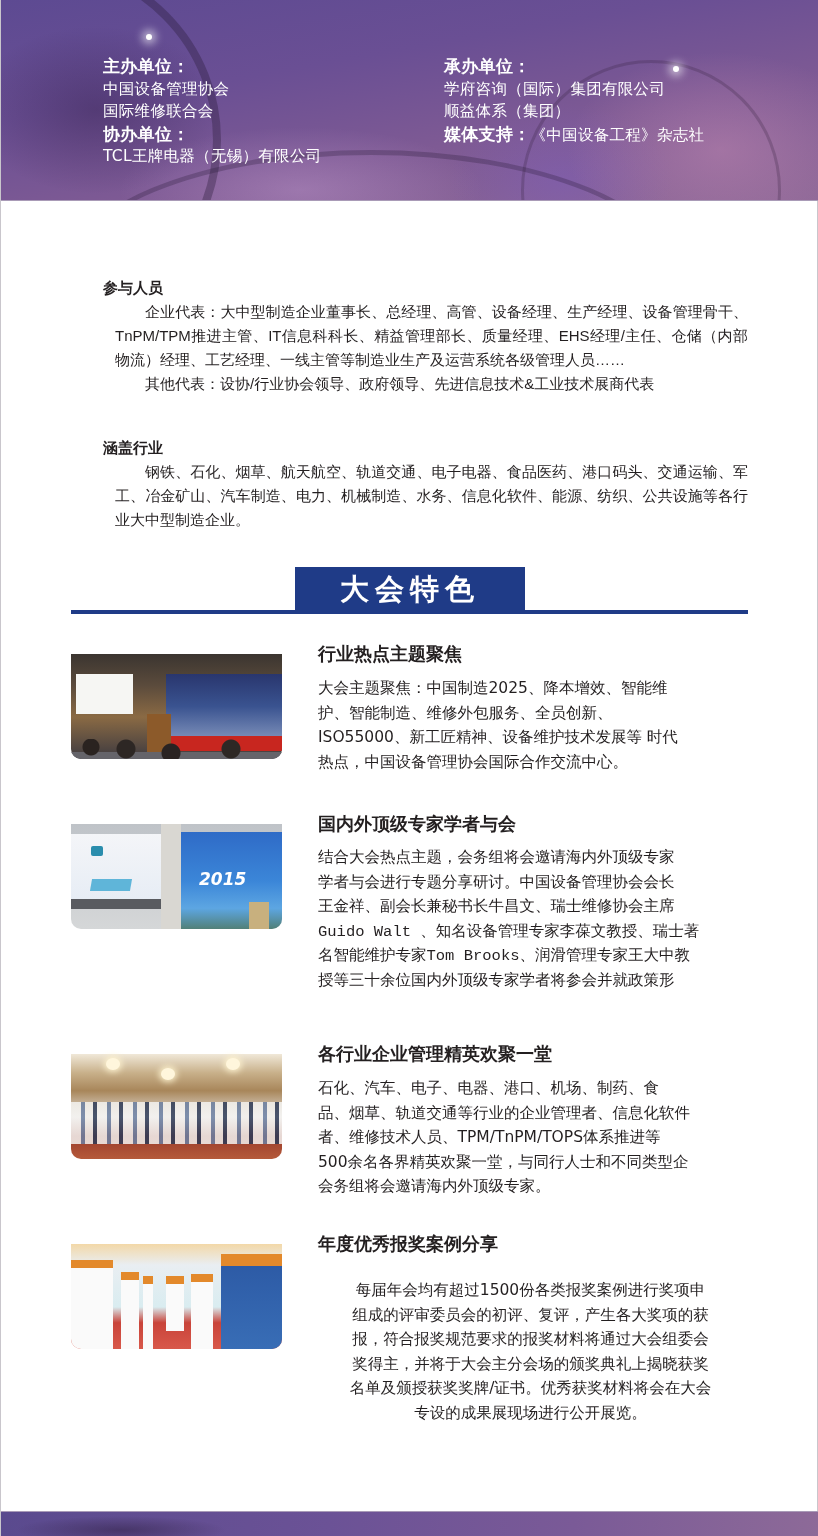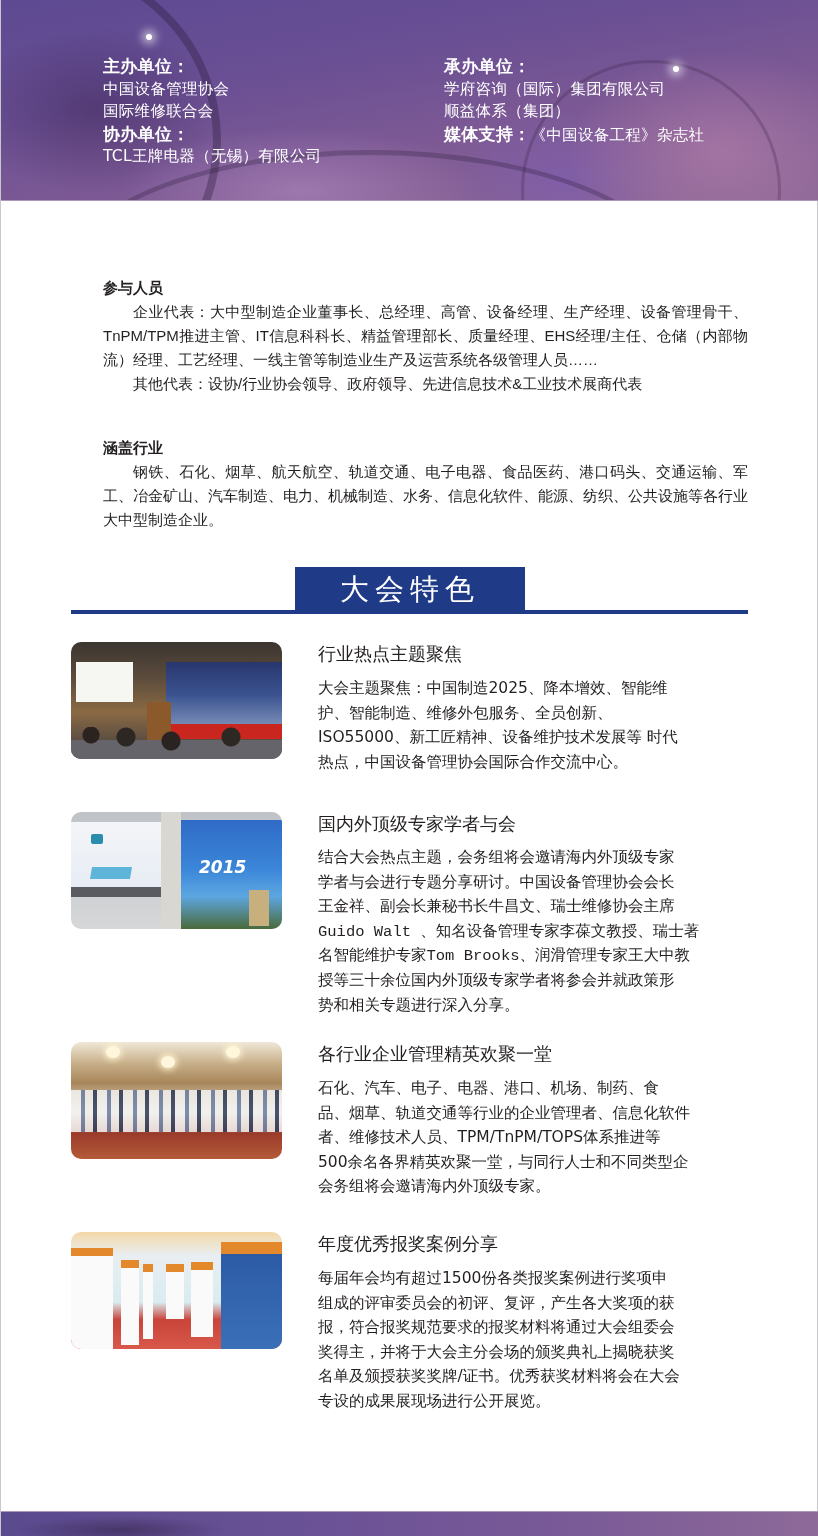--- a/index.html
+++ b/index.html
@@ -30,38 +30,38 @@
 
     .org-col { position: absolute; top: 55px; color: #ffffff; font-size: 15.5px; line-height: 22.5px; letter-spacing: 0.3px; }
     .org-col.left { left: 102px; }
     .org-col.right { left: 443px; }
     .org-col .lbl { font-weight: bold; font-size: 17px; }
     .org-col .line { white-space: nowrap; }
 
     
     .text-block { position: absolute; left: 102px; width: 645px; font-family: "Liberation Sans", "DejaVu Sans", sans-serif; font-size: 15px; line-height: 24px; color: #231f20; }
     .text-block .heading { font-weight: bold; font-size: 15px; }
-    .text-block p { text-align: justify; }
+    .text-block p { text-align: justify; margin-left: 12px; }
     .indent { text-indent: 2em; }
 
     
     .section-rule { position: absolute; left: 70px; top: 610px; width: 677px; height: 4px; background: #1f3b87; }
-    .section-tab { position: absolute; left: 294px; top: 567px; width: 230px; height: 46px; background: #1f3b87; color: #fff; display: flex; align-items: center; justify-content: center; font-size: 29px; font-weight: normal; letter-spacing: 6px; }
+    .section-tab { position: absolute; left: 294px; top: 567px; width: 230px; height: 46px; background: #1f3b87; color: #fff; display: flex; align-items: center; justify-content: center; font-size: 29px; font-weight: bold; letter-spacing: 6px; }
 
     
     .feature { position: absolute; left: 70px; width: 680px; }
     .photo {
       position: absolute; left: 0; top: 0; width: 211px; height: 117px; border-radius: 10px; overflow: hidden;
     }
-    .feat-title { position: absolute; left: 247px; top: 0; font-size: 18px; font-weight: normal; color: #231f20; white-space: nowrap; }
+    .feat-title { position: absolute; left: 247px; top: 0; font-size: 18px; font-weight: bold; color: #231f20; white-space: nowrap; }
     .feat-body { position: absolute; left: 247px; width: 425px; font-size: 15.5px; line-height: 24.6px; color: #231f20; }
     .feat-body .ln { display: block; white-space: nowrap; }
 
     
-    .scene { position: absolute; inset: 0; }
+    .scene { position: absolute; inset: 0; margin-top: 12px; }
     .p1 { background: linear-gradient(180deg, #3b3530 0%, #5b4b3c 30%, #8a6a44 60%, #3d3a40 100%); }
     .p1 .screen { position: absolute; left: 5px; top: 20px; width: 57px; height: 40px; background: #f6f6f3; }
     .p1 .backdrop { position: absolute; left: 95px; top: 20px; width: 116px; height: 65px; background: linear-gradient(180deg, #29366e 0%, #3a5390 50%, #7c8fb9 100%); }
     .p1 .red { position: absolute; left: 95px; top: 82px; width: 116px; height: 15px; background: #c8261f; }
     .p1 .podium { position: absolute; left: 76px; top: 60px; width: 24px; height: 40px; background: #8c5a2a; }
     .p1 .heads { position: absolute; left: 0; top: 85px; width: 211px; height: 32px; background: radial-gradient(circle at 20px 8px, #2a2320 8px, transparent 9px), radial-gradient(circle at 55px 10px, #2d2724 9px, transparent 10px), radial-gradient(circle at 100px 14px, #2a2322 9px, transparent 10px), radial-gradient(circle at 160px 10px, #2e2825 9px, transparent 10px), linear-gradient(180deg, transparent 40%, #65646a 40%); }
 
     .p2 { background: linear-gradient(180deg, #bfc3c8 0%, #d5d7d8 100%); }
     .p2 .screen { position: absolute; left: 0; top: 10px; width: 90px; height: 75px; background: linear-gradient(180deg, #f4f5f8 0%, #e7edf5 100%); border-bottom: 10px solid #595b60; }
     .p2 .screen .logo { position: absolute; left: 20px; top: 12px; width: 12px; height: 10px; background: #2a8dad; border-radius: 2px; }
@@ -162,21 +162,20 @@
       </div>
     </div>
     <div class="feat-title">国内外顶级专家学者与会</div>
     <div class="feat-body" style="top:34px;font-family:Liberation Mono, monospace;">
       <span class="ln">结合大会热点主题，会务组将会邀请海内外顶级专家</span>
       <span class="ln">学者与会进行专题分享研讨。中国设备管理协会会长</span>
       <span class="ln">王金祥、副会长兼秘书长牛昌文、瑞士维修协会主席</span>
       <span class="ln">Guido Walt 、知名设备管理专家李葆文教授、瑞士著</span>
       <span class="ln">名智能维护专家Tom Brooks、润滑管理专家王大中教</span>
       <span class="ln">授等三十余位国内外顶级专家学者将参会并就政策形</span>
-      <span class="ln">势和相关专题进行深入分享。</span>
     </div>
   </div>
 
   <div class="feature" style="top:1042px;">
     <div class="photo">
       <div class="scene p3">
         <div class="chand" style="left:35px;"></div>
         <div class="chand" style="left:90px; top:14px;"></div>
         <div class="chand" style="left:155px;"></div>
         <div class="crowd"></div>
@@ -197,21 +196,21 @@
       <div class="scene p4">
         <div class="panel" style="left:0; width:42px; height:101px;"></div>
         <div class="panel" style="left:50px; width:18px; height:85px; top:28px;"></div>
         <div class="panel" style="left:72px; width:10px; height:75px; top:32px;"></div>
         <div class="panel" style="left:95px; width:18px; height:55px; top:32px;"></div>
         <div class="panel" style="left:120px; width:22px; height:75px; top:30px;"></div>
         <div class="blue-panel"></div>
       </div>
     </div>
     <div class="feat-title">年度优秀报奖案例分享</div>
-    <div class="feat-body" style="top:34px;">
+    <div class="feat-body" style="top:46px;text-align:center;">
       <span class="ln">每届年会均有超过1500份各类报奖案例进行奖项申</span>
       <span class="ln">组成的评审委员会的初评、复评，产生各大奖项的获</span>
       <span class="ln">报，符合报奖规范要求的报奖材料将通过大会组委会</span>
       <span class="ln">奖得主，并将于大会主分会场的颁奖典礼上揭晓获奖</span>
       <span class="ln">名单及颁授获奖奖牌/证书。优秀获奖材料将会在大会</span>
       <span class="ln">专设的成果展现场进行公开展览。</span>
     </div>
   </div>
 
   <div class="bottom-band"></div>

